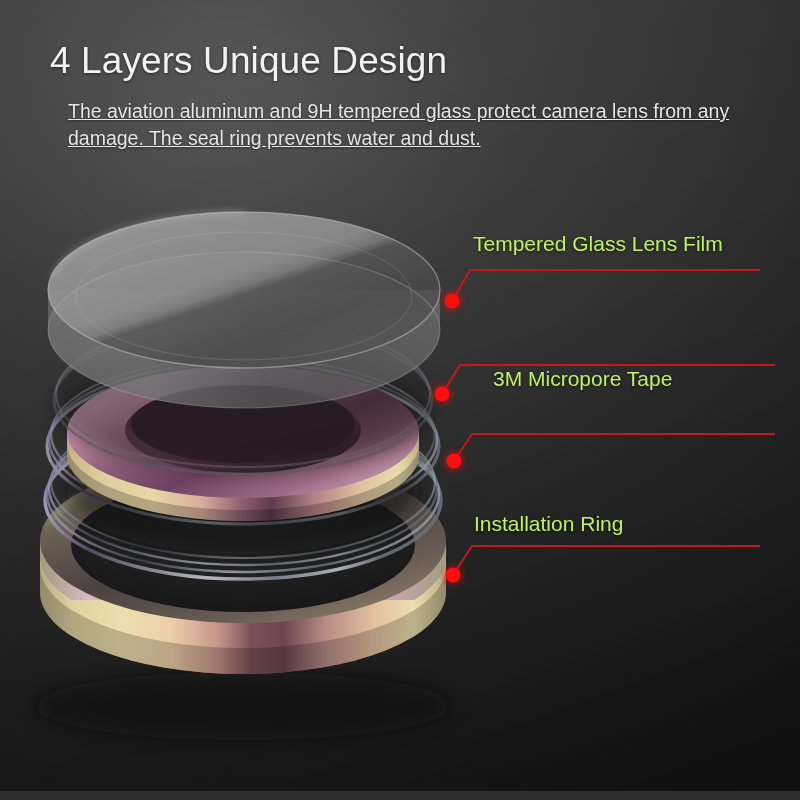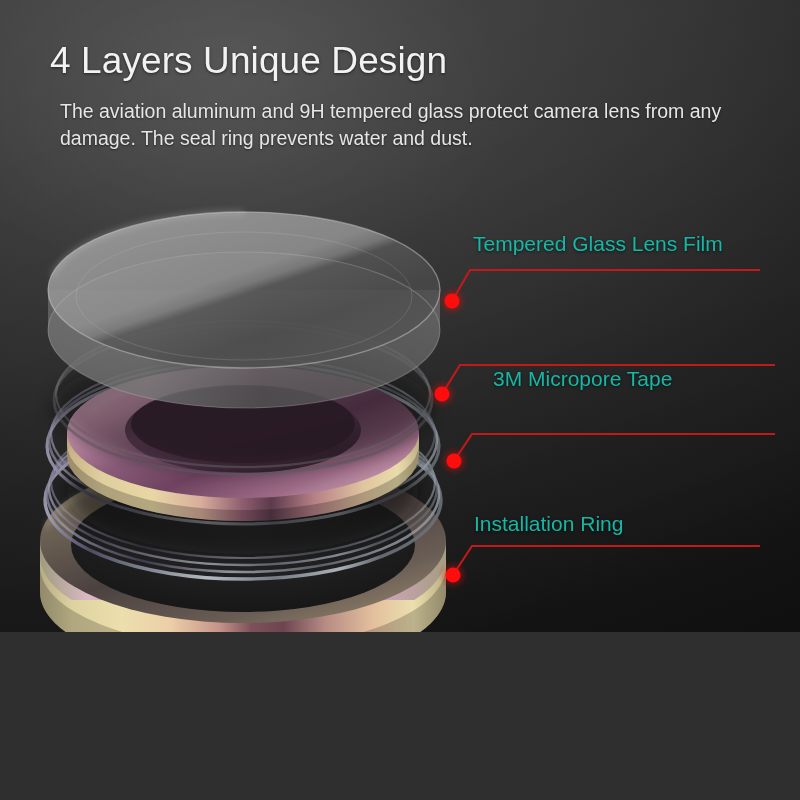--- a/index.html
+++ b/index.html
@@ -3,21 +3,21 @@
 <meta charset="utf-8">
 <style>
   html, body {
     margin: 0;
     padding: 0;
     background: #2f2f2f;
   }
   #stage {
     position: relative;
     width: 800px;
-    height: 632px;
+    height: 791px;
     overflow: hidden;
     font-family: "Liberation Sans", "DejaVu Sans", sans-serif;
     background: #343434;
   }
   
   .bg-base {
     position: absolute;
     inset: 0;
     background:
       radial-gradient(120% 95% at 30% 8%, #4a4a4a 0%, #3d3d3d 28%, #343434 48%, #272727 72%, #1b1b1b 100%);
@@ -45,34 +45,35 @@
     top: 40px;
     font-size: 37px;
     font-weight: 400;
     color: #f2f2f2;
     letter-spacing: 0.1px;
     white-space: nowrap;
     text-shadow: 0 1px 3px rgba(0,0,0,0.55);
   }
   .subtitle {
     position: absolute;
-    left: 60px;
+    left: 68px;
     top: 98px;
     width: 690px;
     font-size: 19.5px;
     line-height: 27px;
     color: #e6e6e6;
     text-shadow: 0 1px 2px rgba(0,0,0,0.5);
+    text-decoration: underline;
   }
 
   
   .callout-label {
     position: absolute;
     font-size: 21px;
-    color: #14b8a6;
+    color: #bef264;
     white-space: nowrap;
     text-shadow: 0 1px 3px rgba(0,0,0,0.6);
   }
   #callouts-svg, #product-svg {
     position: absolute;
     left: 0;
     top: 0;
   }
   #product-svg { pointer-events: none; }
 </style>

